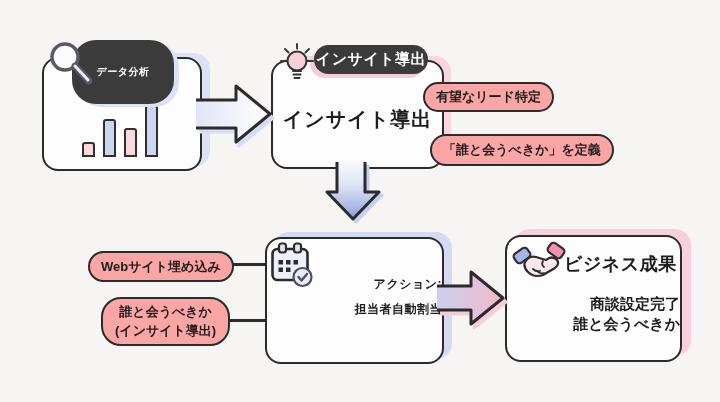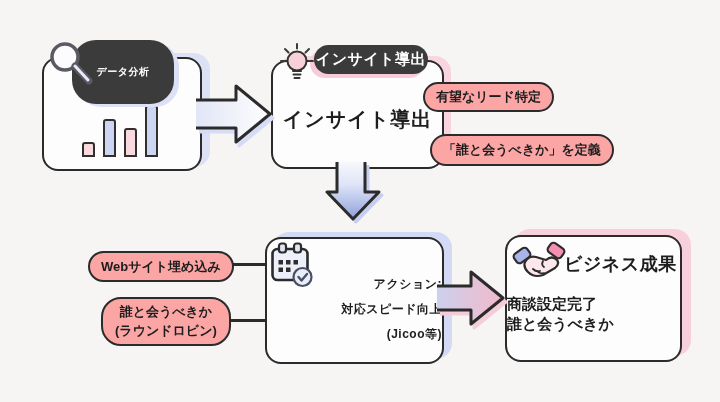--- a/index.html
+++ b/index.html
@@ -32,21 +32,21 @@
     position:absolute; left:0; right:0; top:44px; text-align:center;
     font-size:20px; font-weight:bold; letter-spacing:1px;
   }
   .n3-text {
     position:absolute; left:0; right:0; top:33px; text-align:right;
     font-size:12px; font-weight:bold; line-height:25px; letter-spacing:0.5px;
   }
   .n3-text .shift { margin-left:24px; }
   .n4-head { position:absolute; left:57px; top:15px; font-size:18px; font-weight:bold; letter-spacing:0.5px; }
   .n4-body {
-    position:absolute; left:0; right:0; top:57px; text-align:left;
+    position:absolute; left:0; right:0; top:57px; text-align:right;
     font-size:15px; font-weight:600; line-height:20px;
   }
 
   .pill {
     position:absolute; background:#fca5a5; border:2px solid #2b2b2b;
     border-radius:16px; font-size:13px; font-weight:bold; white-space:nowrap;
     display:flex; align-items:center; padding:0 11px; z-index:5;
   }
   .c1 { left:423px; top:82px;  height:26px; }
   .c2 { left:430px; top:114px; height:28px;margin-top:20px; }
@@ -135,22 +135,21 @@
           <stop offset="0.45" stop-color="#dfe5f7"></stop>
         <stop offset="1" stop-color="#8fa0da"></stop>
       </linearGradient>
     </defs>
     <polygon points="13,-6 41,-6 41,30 55,30 29,57 3,30 13,30" fill="url(#g2)" stroke="#2b2b2b" stroke-width="3" stroke-linejoin="round"></polygon>
   </svg>
 
   <div class="node n3">
     <div class="n3-text">
       <div class="shift">アクション:</div>
-      <div>対応スピード向上</div>
-      <div>(Jicoo等)</div>
+      <div>担当者自動割当</div>
     </div>
   </div>
   <svg class="icon" style="left:269px; top:241px;" width="46" height="48" viewBox="0 0 46 48">
     <rect x="3.5" y="8" width="35" height="31" rx="5" fill="#edf0fa" stroke="#2b2b2b" stroke-width="2.6"></rect>
     <rect x="10" y="2.5" width="7" height="9" rx="2.5" fill="#dfe4f6" stroke="#2b2b2b" stroke-width="2.2"></rect>
     <rect x="25" y="2.5" width="7" height="9" rx="2.5" fill="#dfe4f6" stroke="#2b2b2b" stroke-width="2.2"></rect>
     <g fill="#2e2e2e">
       <rect x="9.5" y="19" width="4.5" height="4.5"></rect>
         <rect x="17" y="19" width="4.5" height="4.5"></rect>
       <rect x="24.5" y="19" width="4.5" height="4.5"></rect>
@@ -158,21 +157,21 @@
       <rect x="17" y="26.5" width="4.5" height="4.5"></rect>
     </g>
     <circle cx="33.5" cy="36" r="9" fill="#e9edfa" stroke="#4a4f63" stroke-width="2.2"></circle>
     <path d="M29.5 36 l3 3.5 l5.5 -6.5" fill="none" stroke="#4a4f63" stroke-width="2.4" stroke-linecap="round" stroke-linejoin="round"></path>
   </svg>
   <div class="pill p1">
     <span>Webサイト埋め込み</span>
   </div>
   <div class="pill p2">
     <span>誰と会うべきか</span>
-    <span>(ラウンドロビン)</span>
+    <span>(インサイト導出)</span>
   </div>
 
   <svg class="arrow a3" width="72" height="58" viewBox="0 0 72 58">
     <defs>
       <linearGradient id="g3" x1="0" y1="0" x2="1" y2="0">
         <stop offset="0" stop-color="#c9d2f0"></stop>
           <stop offset="1" stop-color="#f2b9ca"></stop>
       </linearGradient>
     </defs>
     <polygon points="-6,17 34,17 34,3 66,29 34,55 34,41 -6,41" fill="url(#g3)" stroke="#2b2b2b" stroke-width="3" stroke-linejoin="round"></polygon>

